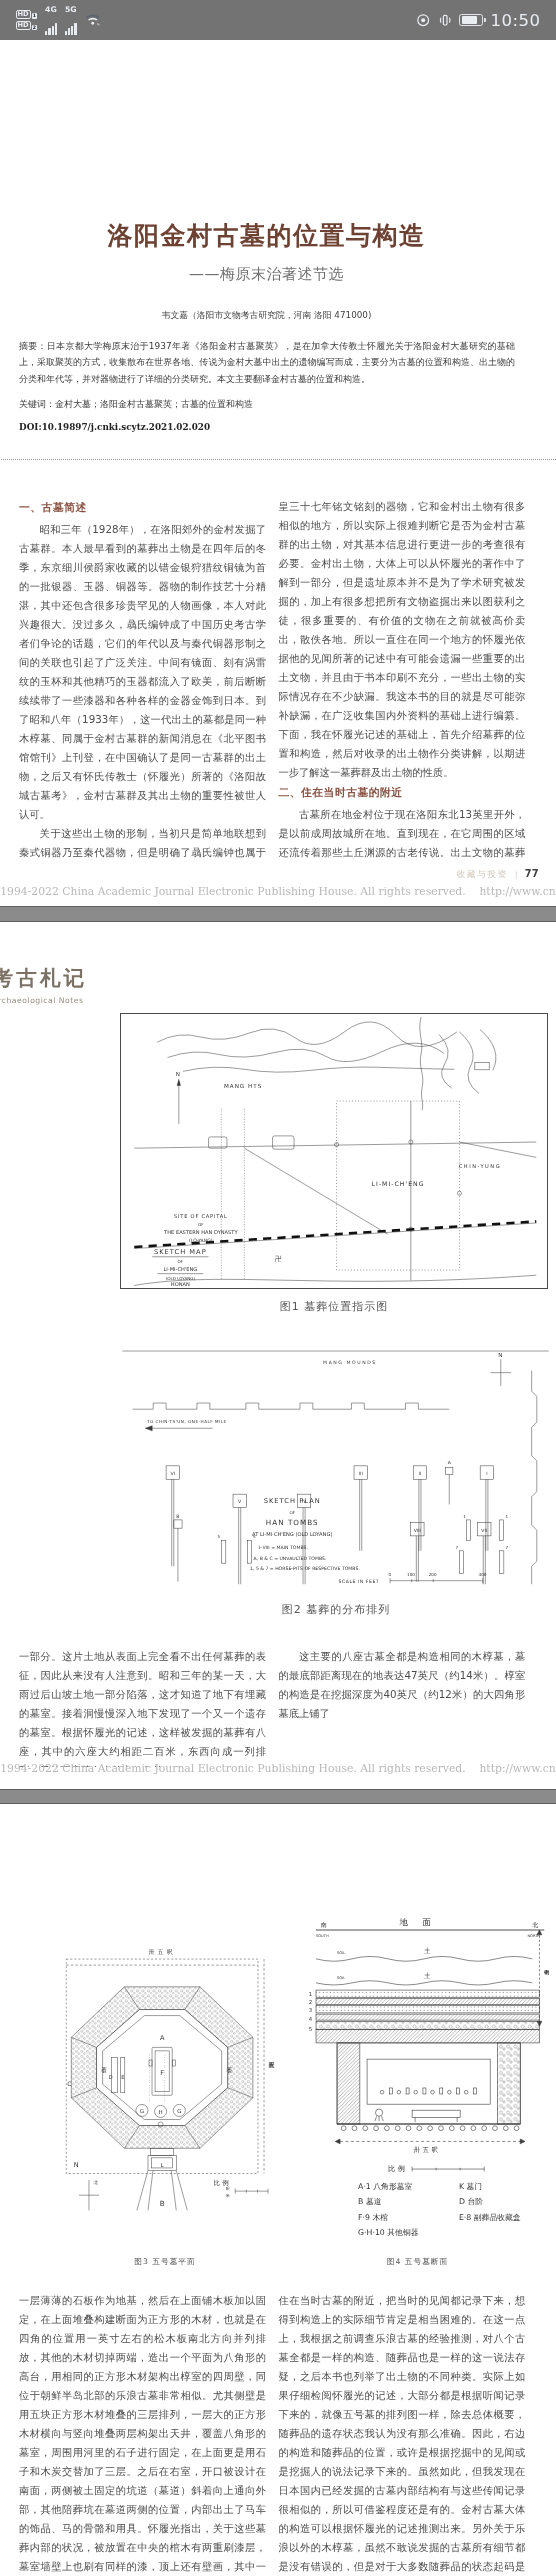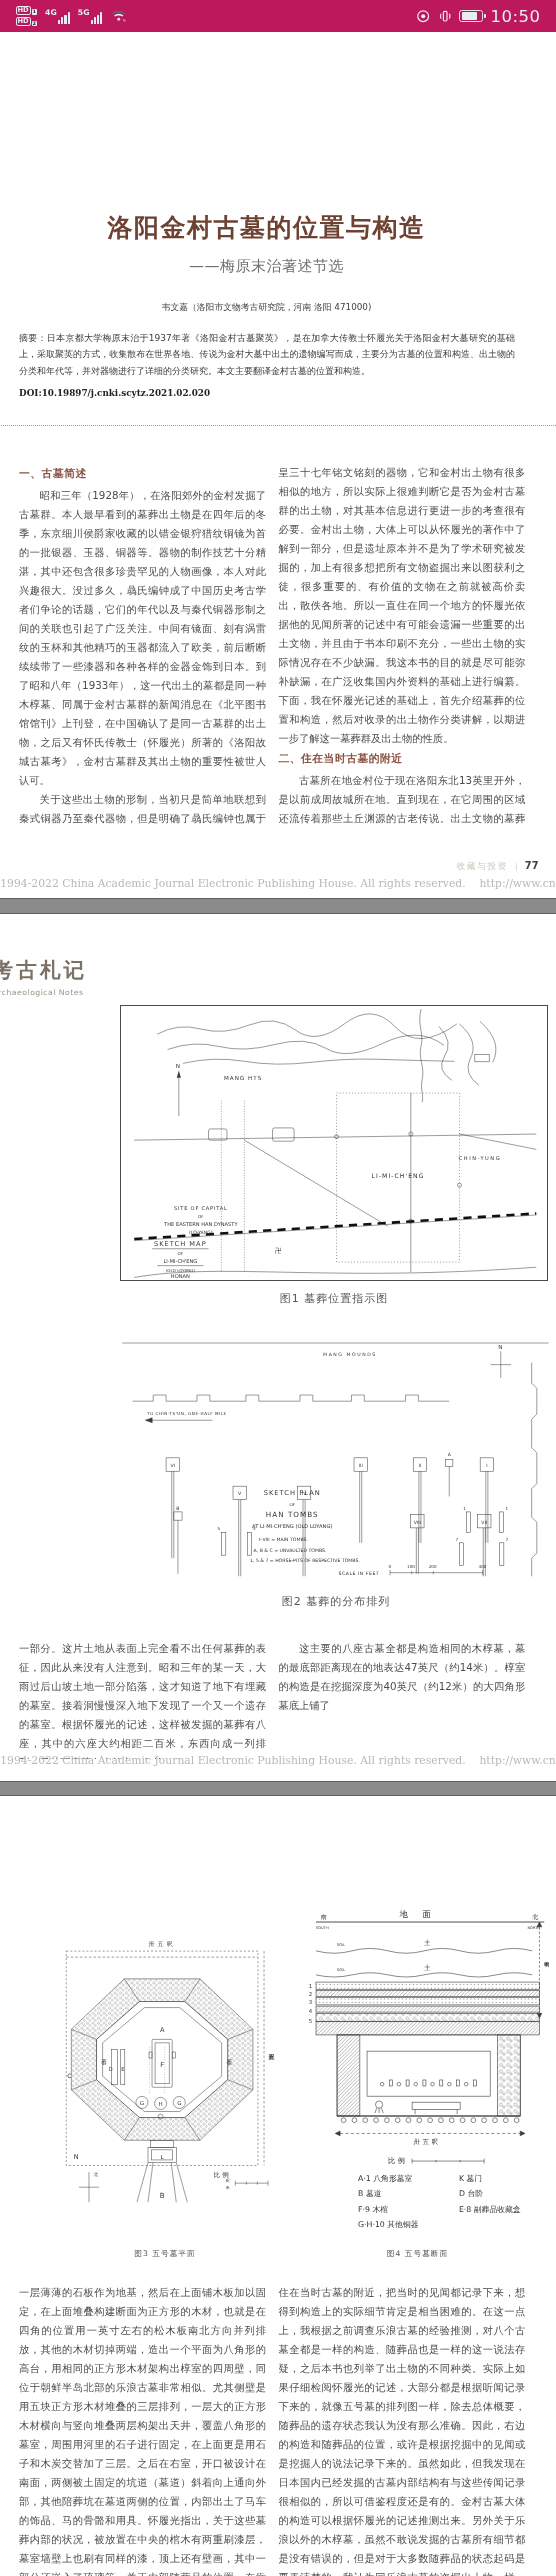--- a/index.html
+++ b/index.html
@@ -1,26 +1,26 @@
 <!DOCTYPE html>
 <html style="font-size:8.2px"><head>
 <meta charset="utf-8">
 <style>
   html,body{margin:0;padding:0;}
   body{width:556px;background:#ececec;font-family:"DejaVu Sans","Liberation Sans",sans-serif;}
 
   
-  .statusbar{height:32px;background:#be185d;display:flex;align-items:center;justify-content:space-between;
+  .statusbar{height:40px;background:#737373;display:flex;align-items:center;justify-content:space-between;
     padding:0 15.5px;box-sizing:border-box;color:#e9edf2;}
   .sb-left{display:flex;align-items:center;gap:8.2px;}
   .hd-stack{display:flex;flex-direction:column;gap:2.1px;}
   .hd{display:flex;align-items:flex-end;gap:1px;}
   .hd i{font-style:normal;font-size:6.7px;font-weight:bold;border:1px solid #e9edf2;border-radius:2.1px;padding:0 1px;line-height:7.2px;}
   .hd b{font-size:4.6px;background:#e9edf2;color:#141a22;border-radius:1px;padding:0 1px;line-height:5.7px;}
-  .net{display:flex;align-items:flex-end;gap:1.5px;}
+  .net{display:flex;align-items:flex-end;gap:1.5px;flex-direction:column;}
   .netlbl{font-size:7.7px;font-weight:bold;margin-bottom:6.2px;}
   .bars{display:flex;align-items:flex-end;gap:1px;height:12.4px;}
   .bars i{width:2.1px;background:#e9edf2;border-radius:0.5px;display:block;}
   .bars i:nth-child(1){height:3.6px}.bars i:nth-child(2){height:6.2px}
   .bars i:nth-child(3){height:8.8px}.bars i:nth-child(4){height:11.3px}
   .sb-right{display:flex;align-items:center;gap:7.2px;}
   .batt{width:24px;height:12.4px;border:1px solid #dfe3e8;border-radius:2.6px;position:relative;display:flex;align-items:center;padding:1.5px;box-sizing:border-box;}
   .batt::after{content:"";position:absolute;right:-3.6px;top:3.1px;width:2.1px;height:4.6px;background:#dfe3e8;border-radius:0 1px 1px 0;}
   .batt i{display:block;height:100%;width:78%;background:#e9edf2;border-radius:1px;}
   .time{font-size:16.5px;letter-spacing:0.5px;}
@@ -132,20 +132,21 @@
   </div>
 </div>
 
 <div class="page p1">
   <div class="inner">
     <h1 class="title">洛阳金村古墓的位置与构造</h1>
     <div class="subtitle">——梅原末治著述节选</div>
     <div class="author">韦文嘉（洛阳市文物考古研究院，河南 洛阳 471000)</div>
     <div class="meta">
       <p class="abstract">摘要：日本京都大学梅原末治于1937年著《洛阳金村古墓聚英》，是在加拿大传教士怀履光关于洛阳金村大墓研究的基础上，采取聚英的方式，收集散布在世界各地、传说为金村大墓中出土的遗物编写而成，主要分为古墓的位置和构造、出土物的分类和年代等，并对器物进行了详细的分类研究。本文主要翻译金村古墓的位置和构造。</p>
+      <p class="kw">关键词：金村大墓；洛阳金村古墓聚英；古墓的位置和构造</p>
       <p class="doi">DOI:10.19897/j.cnki.scytz.2021.02.020</p>
     </div>
     <div class="dotline"></div>
     <div class="cols">
       <div class="col">
         <h3 class="sec">一、古墓简述</h3>
         <p class="ind">昭和三年（1928年），在洛阳郊外的金村发掘了古墓群。本人最早看到的墓葬出土物是在四年后的冬季，东京细川侯爵家收藏的以错金银狩猎纹铜镜为首的一批银器、玉器、铜器等。器物的制作技艺十分精湛，其中还包含很多珍贵罕见的人物画像，本人对此兴趣很大。没过多久，骉氏编钟成了中国历史考古学者们争论的话题，它们的年代以及与秦代铜器形制之间的关联也引起了广泛关注。中间有镜面、刻有涡雷纹的玉杯和其他精巧的玉器都流入了欧美，前后断断续续带了一些漆器和各种各样的金器金饰到日本。到了昭和八年（1933年），这一代出土的墓都是同一种木椁墓、同属于金村古墓群的新闻消息在《北平图书馆馆刊》上刊登，在中国确认了是同一古墓群的出土物，之后又有怀氏传教士（怀履光）所著的《洛阳故城古墓考》，金村古墓群及其出土物的重要性被世人认可。</p>
         <p class="ind">关于这些出土物的形制，当初只是简单地联想到秦式铜器乃至秦代器物，但是明确了骉氏编钟也属于金村古墓群之后，有人认为编钟上铭文的年代在公元前550年，引起了学术界的关注。但是在其他地方存在一件推测为秦始</p>
       </div>
       <div class="col">

